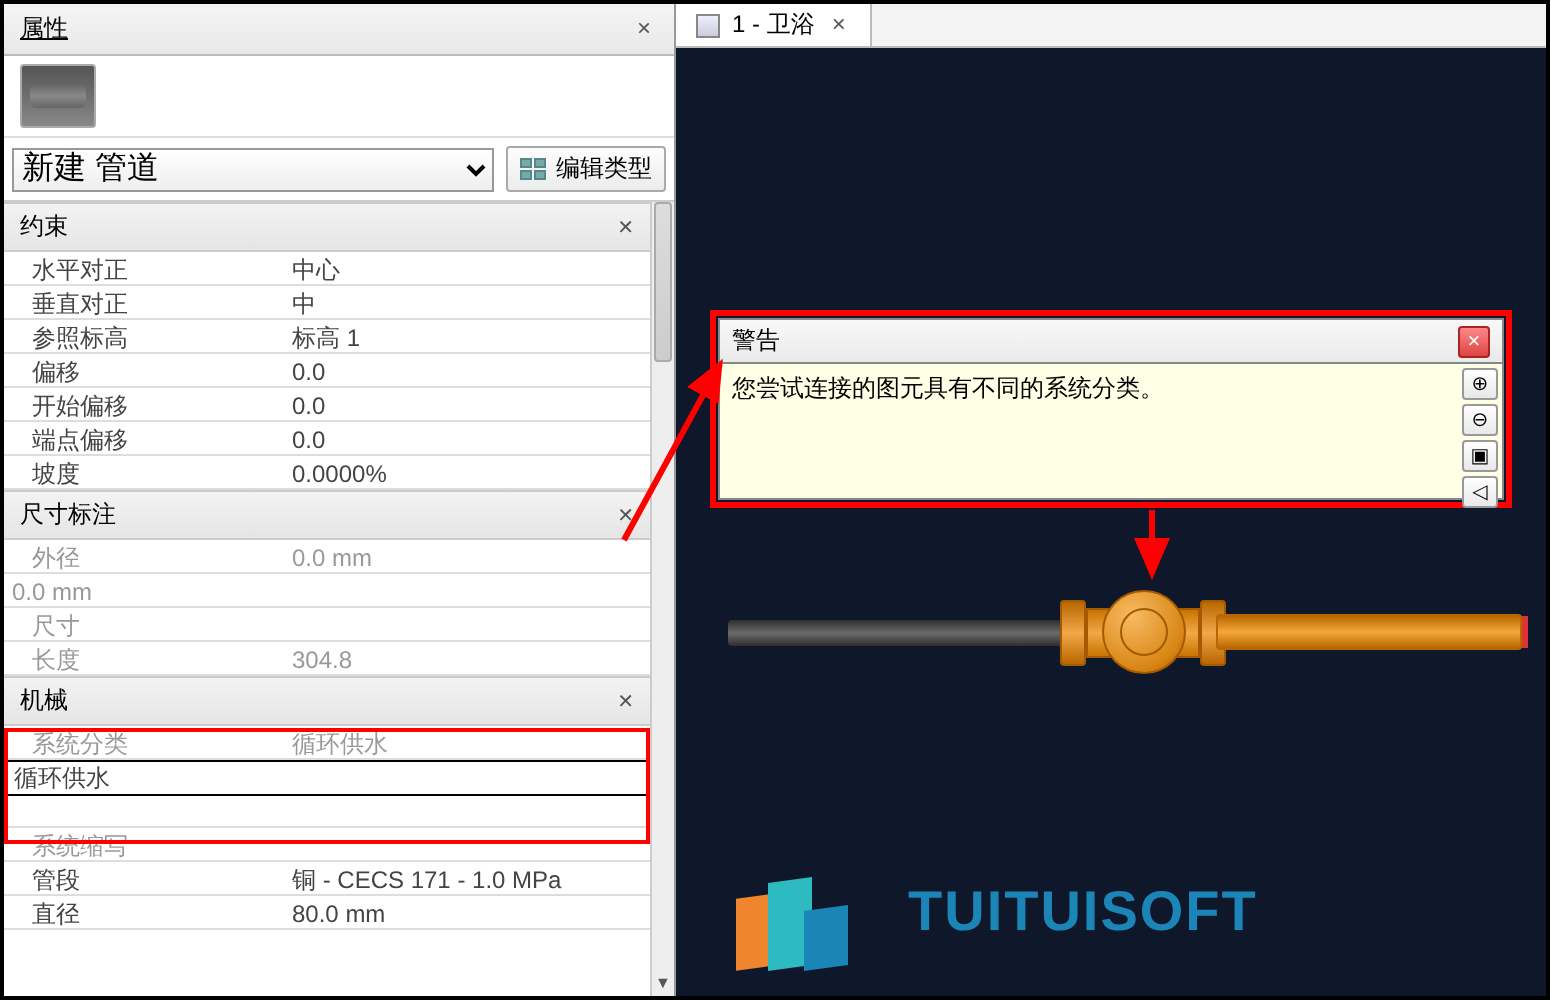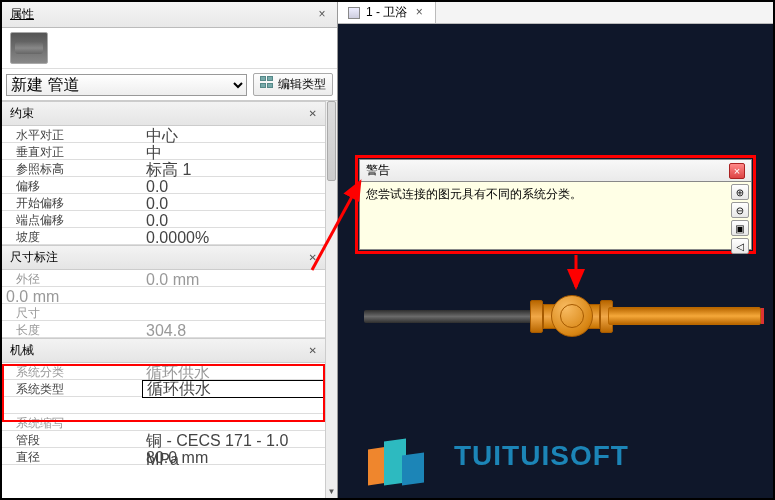--- a/index.html
+++ b/index.html
@@ -15,39 +15,39 @@
 .panel-header .close { width: 14px; height: 14px; text-align: center; line-height: 12px; cursor: pointer; color: #555; }
 
 .preview-row { display: flex; align-items: center; padding: 4px 8px; border-bottom: 1px solid #ddd; }
 .preview-row .thumb { width: 38px; height: 32px; background: linear-gradient(#555,#888); border: 1px solid #aaa; margin-right: 8px; border-radius: 2px; position: relative; }
 .preview-row .thumb:after { content: ""; position: absolute; top: 9px; left: 4px; right: 4px; height: 12px; background: linear-gradient(#666,#888,#666); border-radius: 3px; }
 .preview-row .ptitle { font-size: 13px; }
 .preview-row .psub { font-size: 11px; color: #666; }
 
 .dropdown-row { display: flex; align-items: center; padding: 4px 4px; border-bottom: 1px solid #ccc; }
 .dropdown-row select { flex: 1; height: 22px; font-size: 16px; background: linear-gradient(#fff,#eee); border: 1px solid #999; }
-.dropdown-row .edit-type { margin-left: 6px; display: flex; align-items: flex-start; gap: 4px; padding: 2px 6px; border: 1px solid #aaa; background: linear-gradient(#fdfdfd,#ececec); border-radius: 2px; cursor: pointer; }
+.dropdown-row .edit-type { margin-left: 6px; display: flex; align-items: center; gap: 4px; padding: 2px 6px; border: 1px solid #aaa; background: linear-gradient(#fdfdfd,#ececec); border-radius: 2px; cursor: pointer; }
 .edit-type .icon { width: 14px; height: 12px; display: flex; flex-wrap: wrap; gap: 1px; }
 .edit-type .icon span { width: 6px; height: 5px; background: #7aa; border: 1px solid #588; }
 
 .prop-scroll { flex: 1; overflow: hidden; position: relative; }
 .prop-scroll .scroll-body { position: absolute; inset: 0 12px 0 0; overflow: hidden; }
 .scrollbar { position: absolute; top: 0; right: 0; width: 12px; height: 100%; background: #eee; border-left: 1px solid #ccc; }
 .scrollbar .thumb { position: absolute; top: 0; left: 1px; right: 1px; height: 80px; background: linear-gradient(#ddd,#ccc); border: 1px solid #aaa; border-radius: 2px; }
 .scrollbar .arrow { position: absolute; left: 0; right: 0; height: 14px; display: flex; align-items: center; justify-content: center; font-size: 8px; color: #555; }
 .scrollbar .arrow.up { top: 0; }
 .scrollbar .arrow.down { bottom: 0; }
 
 .section-header { background: linear-gradient(#f3f3f3,#e5e5e5); padding: 3px 8px; border-top: 1px solid #ccc; border-bottom: 1px solid #ccc; display: flex; align-items: center; }
 .section-header .name { flex: 1; font-size: 12px; font-weight: 400; }
 .section-header .expander { font-size: 10px; color: #555; }
 
 .prop-row { display: flex; border-bottom: 1px solid #ddd; height: 17px; line-height: 19px; }
 .prop-row .label { width: 140px; padding-left: 14px; font-size: 12px; color: #444; }
-.prop-row .value { flex: 1; padding-left: 4px; font-size: 16px; color: #444; }
+.prop-row .value { flex: 1; padding-left: 4px; font-size: 12px; color: #444; }
 .prop-row.gray .label, .prop-row.gray .value { color: #999; }
 .prop-row.editable .value { background: #fff; border: 1px solid #000; height: 18px; line-height: 16px; }
 
 
 .red-box { position: absolute; border: 2px solid #f00; pointer-events: none; }
 .red-box.props { top: 362px; left: 0; width: 323px; height: 58px; }
 .red-box.warning-box { border-width: 3px; }
 
 
 .right-area { flex: 1; position: relative; background: #0f172a; }
@@ -176,21 +176,20 @@
           </div>
           <div class="section-header">
             <span class="name">机械</span>
             <span class="expander">✕</span>
           </div>
           <div class="prop-row gray">
             <div class="label">系统分类</div>
             <div class="value">循环供水</div>
           </div>
           <div class="prop-row editable">
-            <div class="label">系统类型</div>
             <div class="value">循环供水</div>
           </div>
           <div class="prop-row gray">
             <div class="value"></div>
           </div>
           <div class="prop-row gray">
             <div class="label">系统缩写</div>
             <div class="value"></div>
           </div>
           <div class="prop-row">

